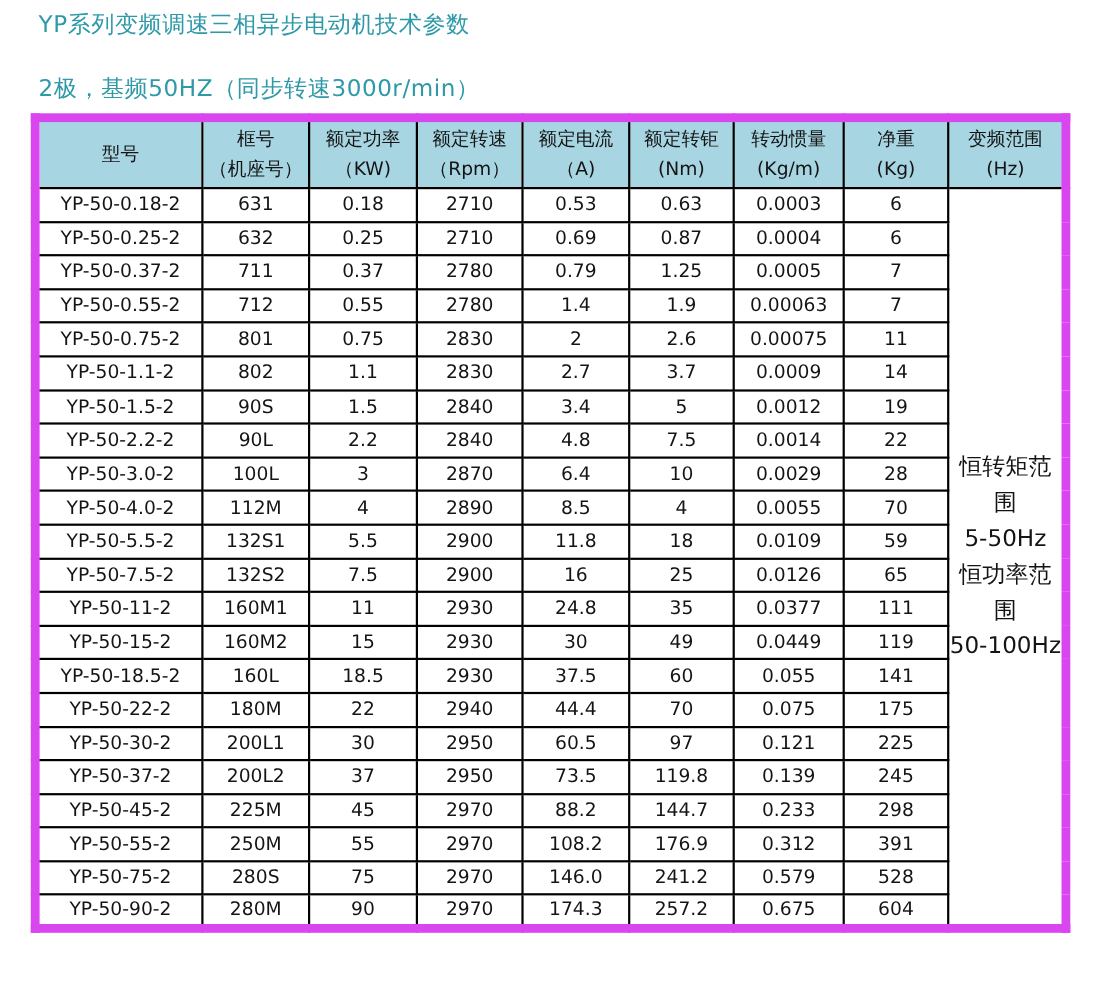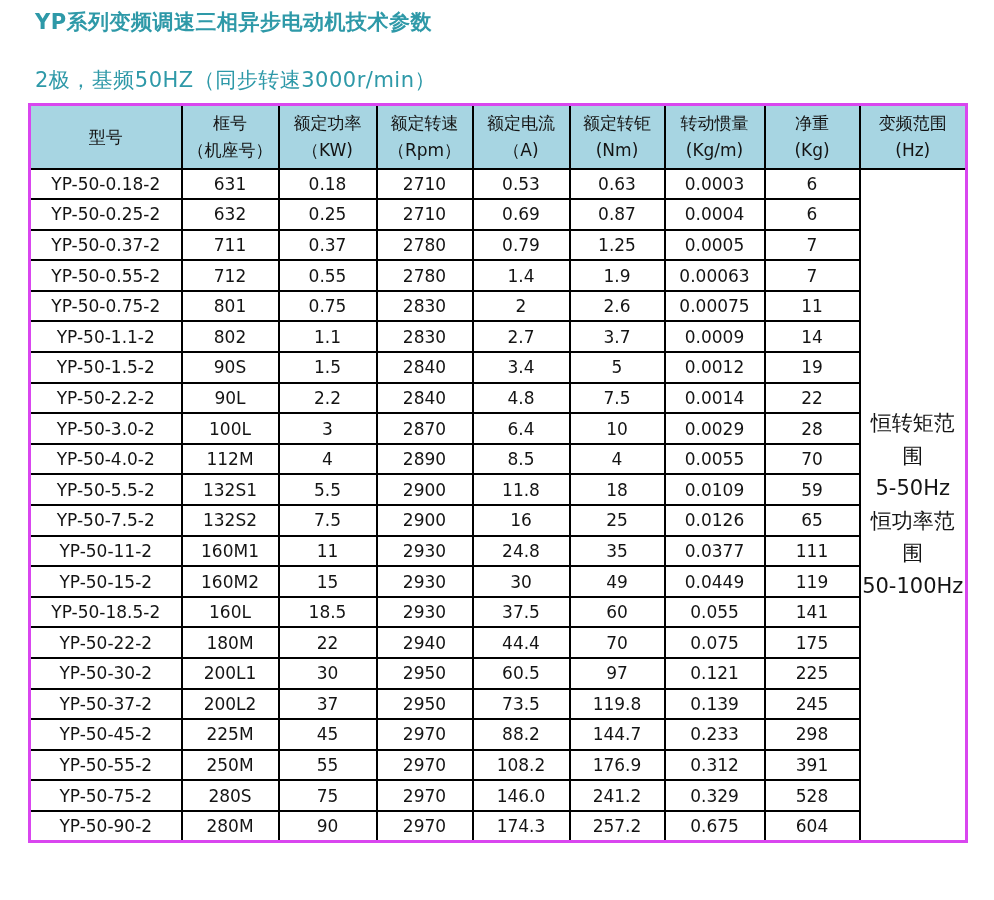--- a/index.html
+++ b/index.html
@@ -6,37 +6,37 @@
   html, body {
     margin: 0; padding: 0;
     width: 994px; height: 900px;
     background: #ffffff;
     font-family: "DejaVu Sans", "Liberation Sans", sans-serif;
   }
   .page { width: 994px; height: 900px; overflow: hidden; }
   .title {
     color: #2e99a8;
     font-size: 21px;
-    font-weight: bold;
+    font-weight: normal;
     margin: 8px 0 0 35px;
     letter-spacing: 0.5px;
   }
   .subtitle {
     color: #2e99a8;
     font-size: 21px;
     font-weight: normal;
     margin: 30px 0 9px 35px;
     letter-spacing: 0.5px;
   }
   table.spec-table {
     border-collapse: collapse;
     table-layout: fixed;
     margin-left: 28px;
     width: 937px;
-    border: 3px solid #d946ef;
+    border: 8px solid #d946ef;
   }
   .spec-table th, .spec-table td {
     border: 2px solid #000000;
     text-align: center;
     vertical-align: middle;
     padding: 0;
     color: #141414;
     overflow: hidden;
     white-space: nowrap;
   }
@@ -324,21 +324,21 @@
           <td>0.312</td>
           <td>391</td>
         </tr>
         <tr>
           <td>YP-50-75-2</td>
           <td>280S</td>
           <td>75</td>
           <td>2970</td>
           <td>146.0</td>
           <td>241.2</td>
-          <td>0.329</td>
+          <td>0.579</td>
           <td>528</td>
         </tr>
         <tr>
           <td>YP-50-90-2</td>
           <td>280M</td>
           <td>90</td>
           <td>2970</td>
           <td>174.3</td>
           <td>257.2</td>
           <td>0.675</td>

